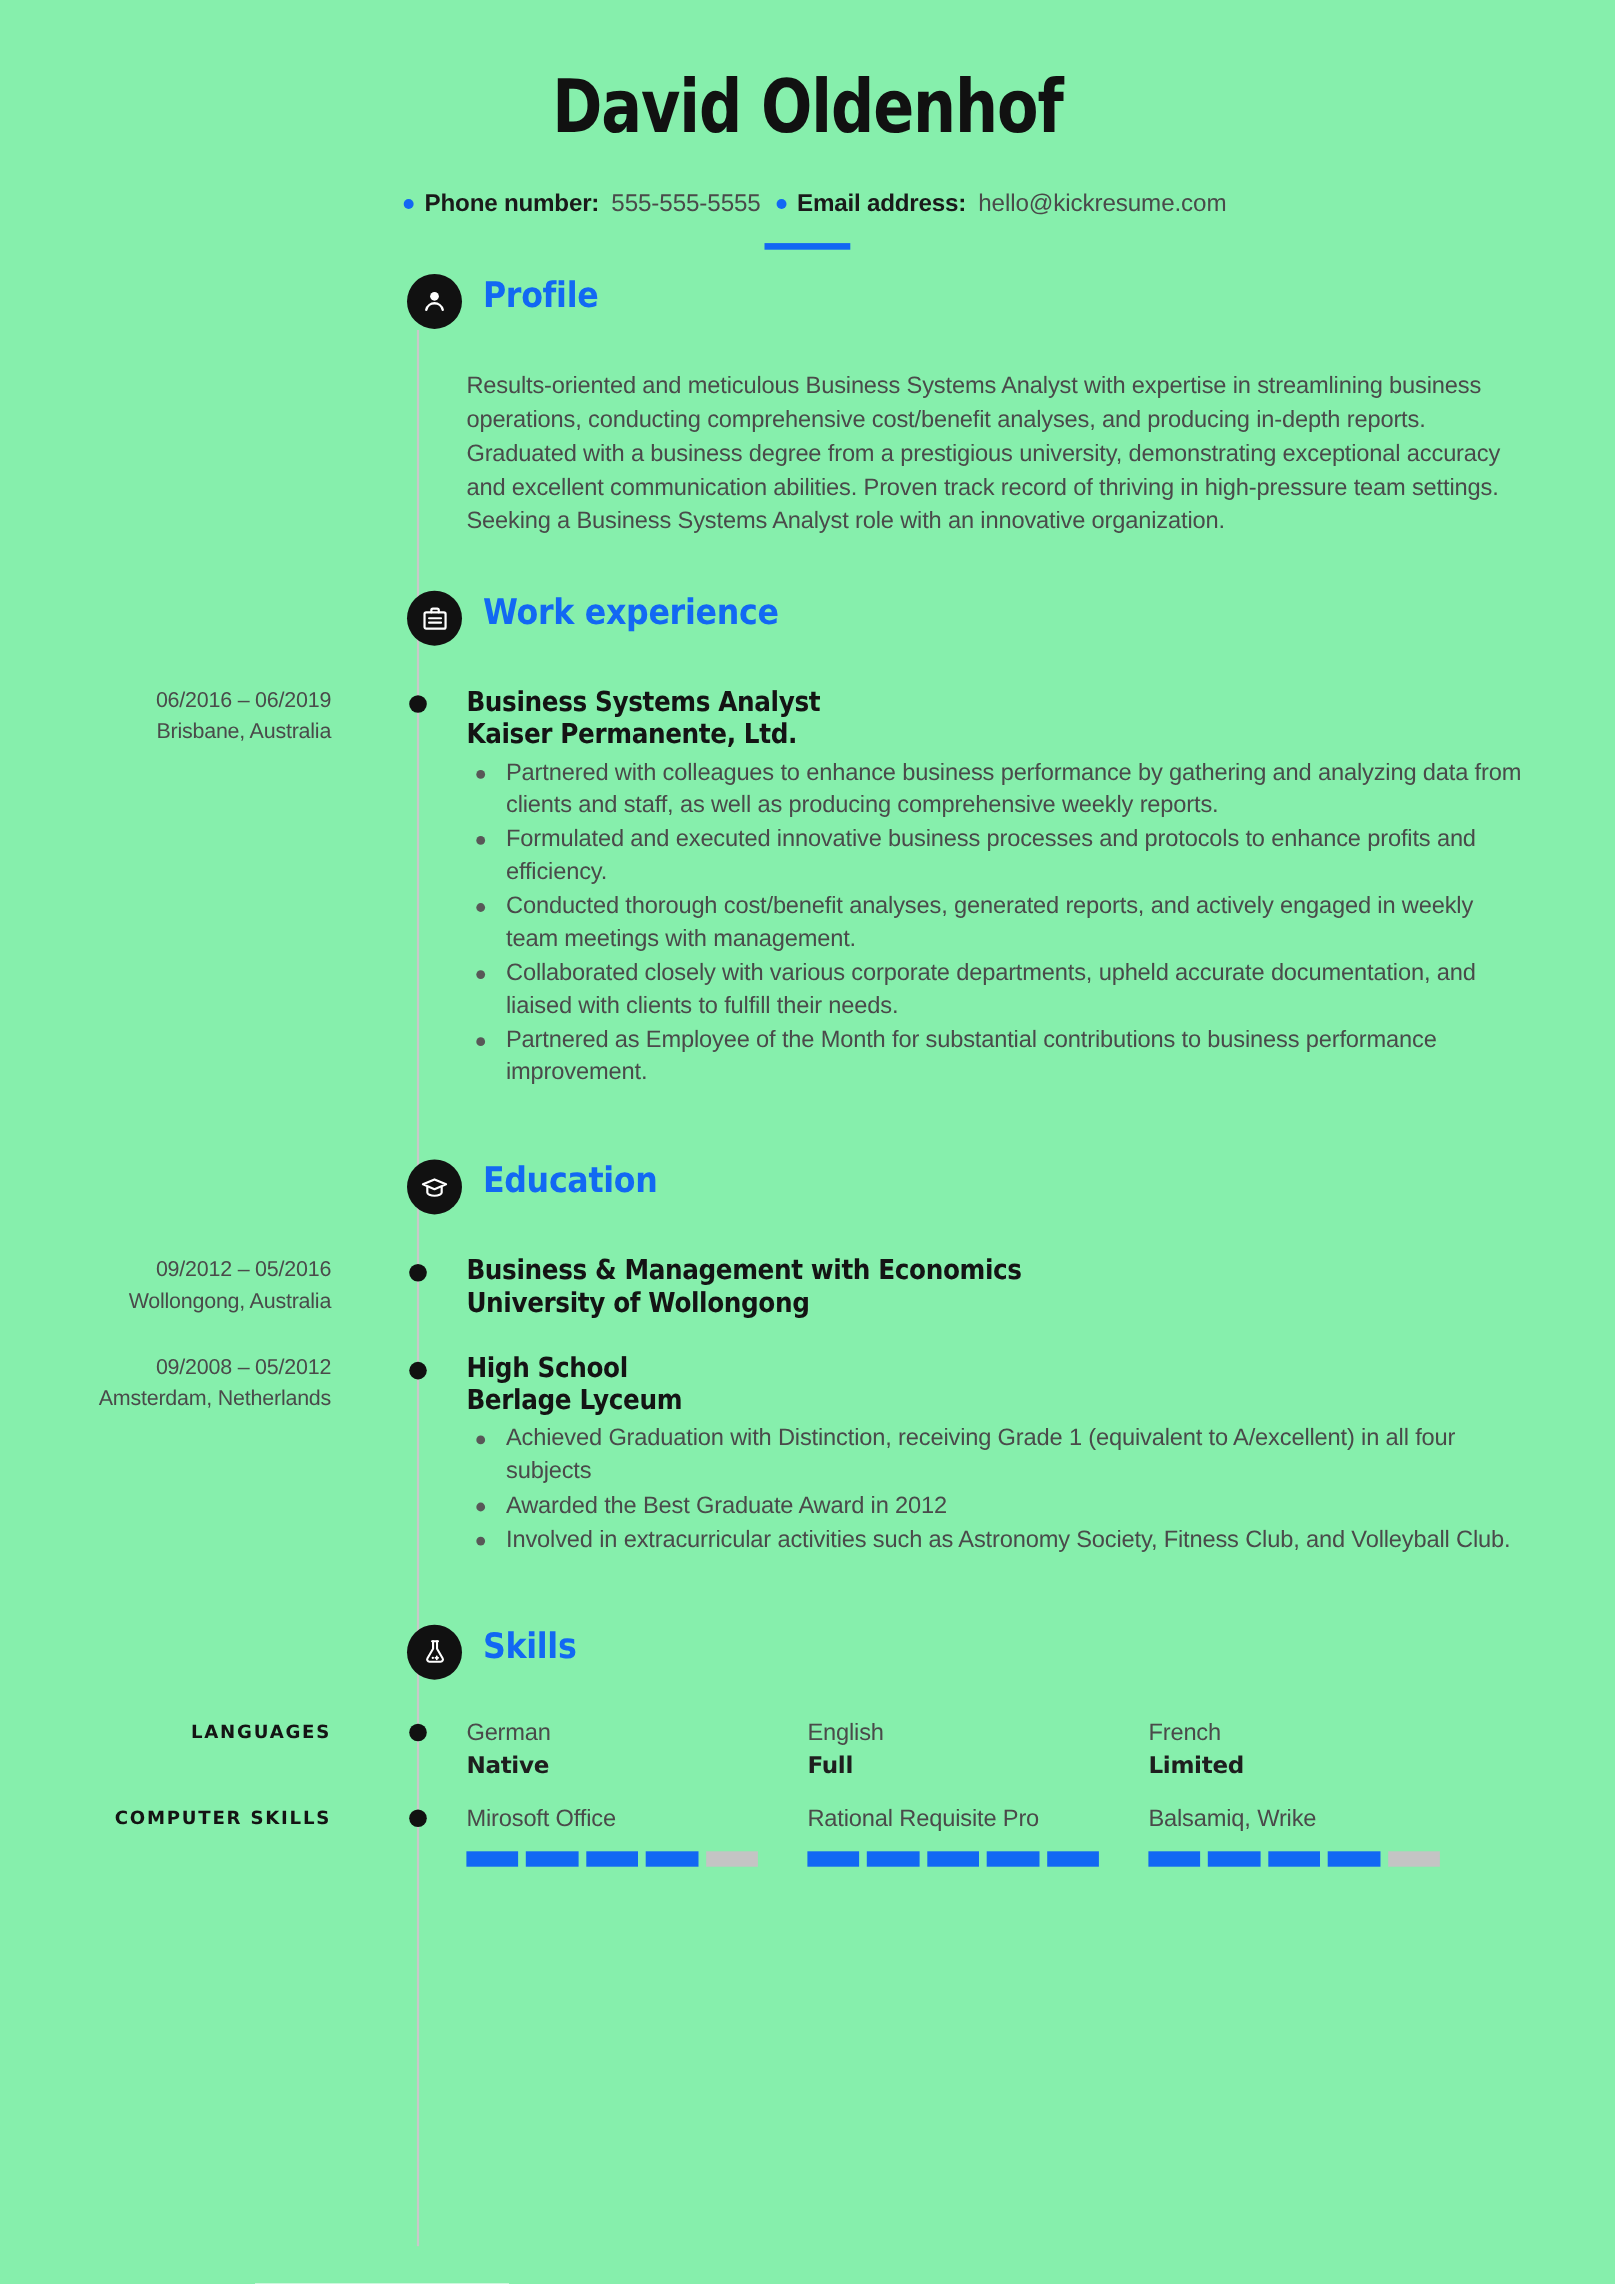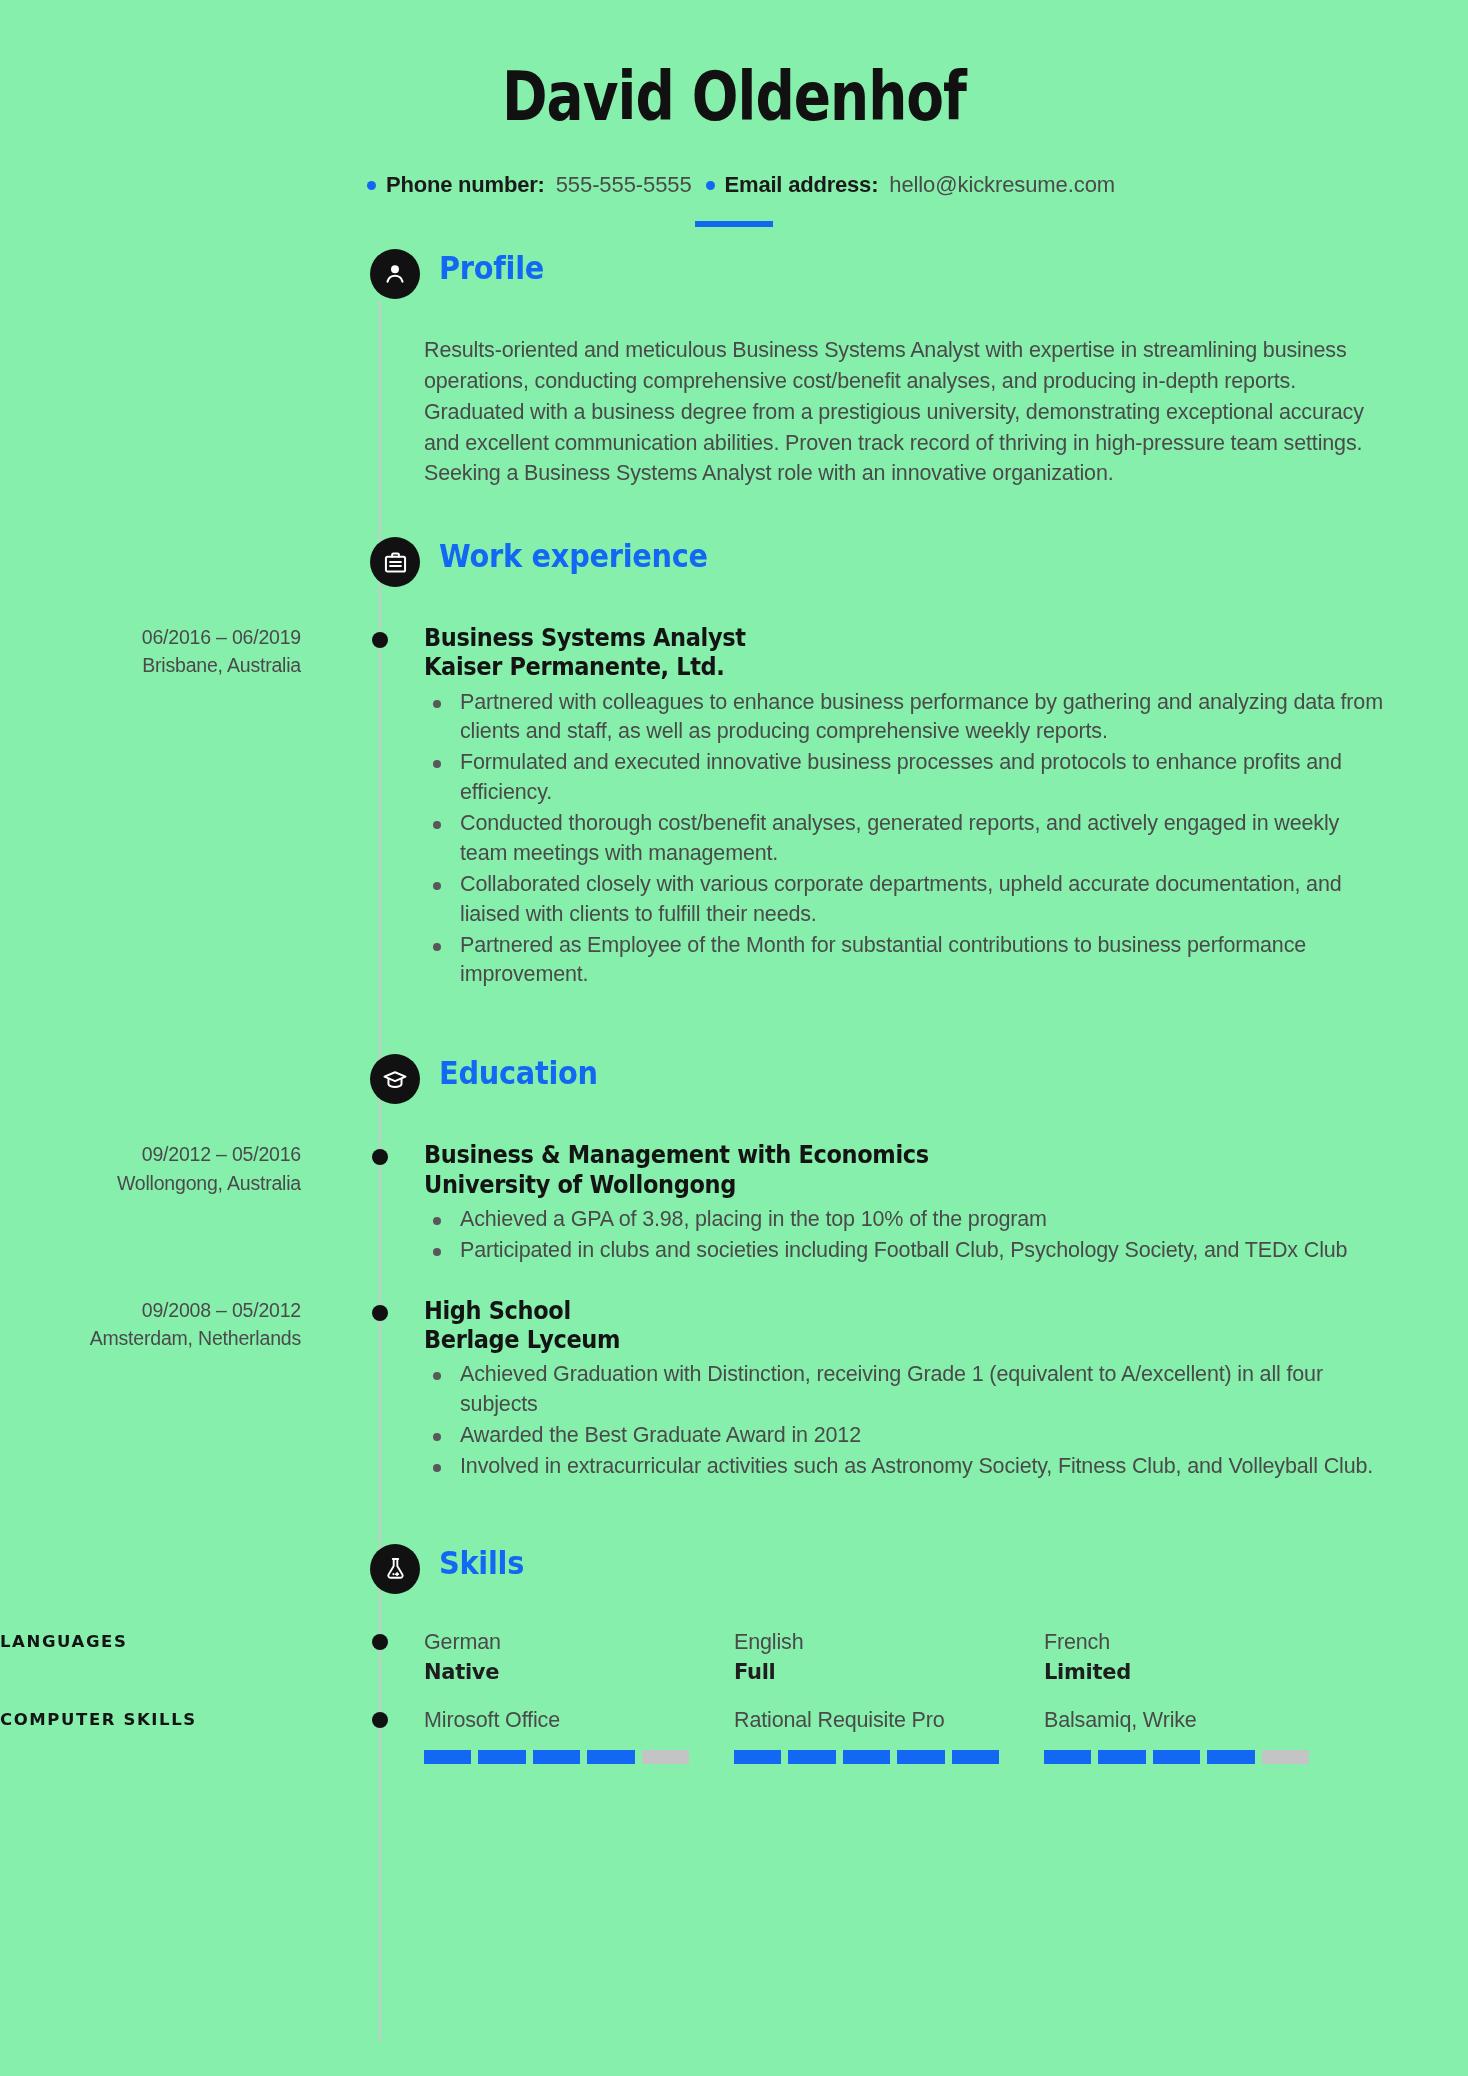--- a/index.html
+++ b/index.html
@@ -217,20 +217,21 @@
   
   .skill-row {
     position: relative;
     margin-top: 22px;
   }
   .skill-label {
     position: absolute;
     left: 0;
     top: 4px;
     width: 340px;
+    text-align: right;
     padding-right: 39px;
     box-sizing: border-box;
     font-family: "DejaVu Sans", sans-serif;
     font-weight: 700;
     font-size: 16.5px;
     letter-spacing: 1.6px;
     color: #141414;
   }
   .skill-dot {
     position: absolute;
@@ -365,24 +366,20 @@
 
       <div class="entry" style="margin-top:28px;">
         <div class="entry-dates">
           <div>09/2012 – 05/2016</div>
           <div>Wollongong, Australia</div>
         </div>
         <div class="entry-dot"></div>
         <div class="entry-body">
           <div class="entry-title">Business &amp; Management with Economics</div>
           <div class="entry-sub">University of Wollongong</div>
-          <ul class="bullets">
-            <li>Achieved a GPA of 3.98, placing in the top 10% of the program</li>
-            <li>Participated in clubs and societies including Football Club, Psychology Society, and TEDx Club</li>
-          </ul>
         </div>
       </div>
 
       <div class="entry" style="margin-top:30px;">
         <div class="entry-dates">
           <div>09/2008 – 05/2012</div>
           <div>Amsterdam, Netherlands</div>
         </div>
         <div class="entry-dot"></div>
         <div class="entry-body">

